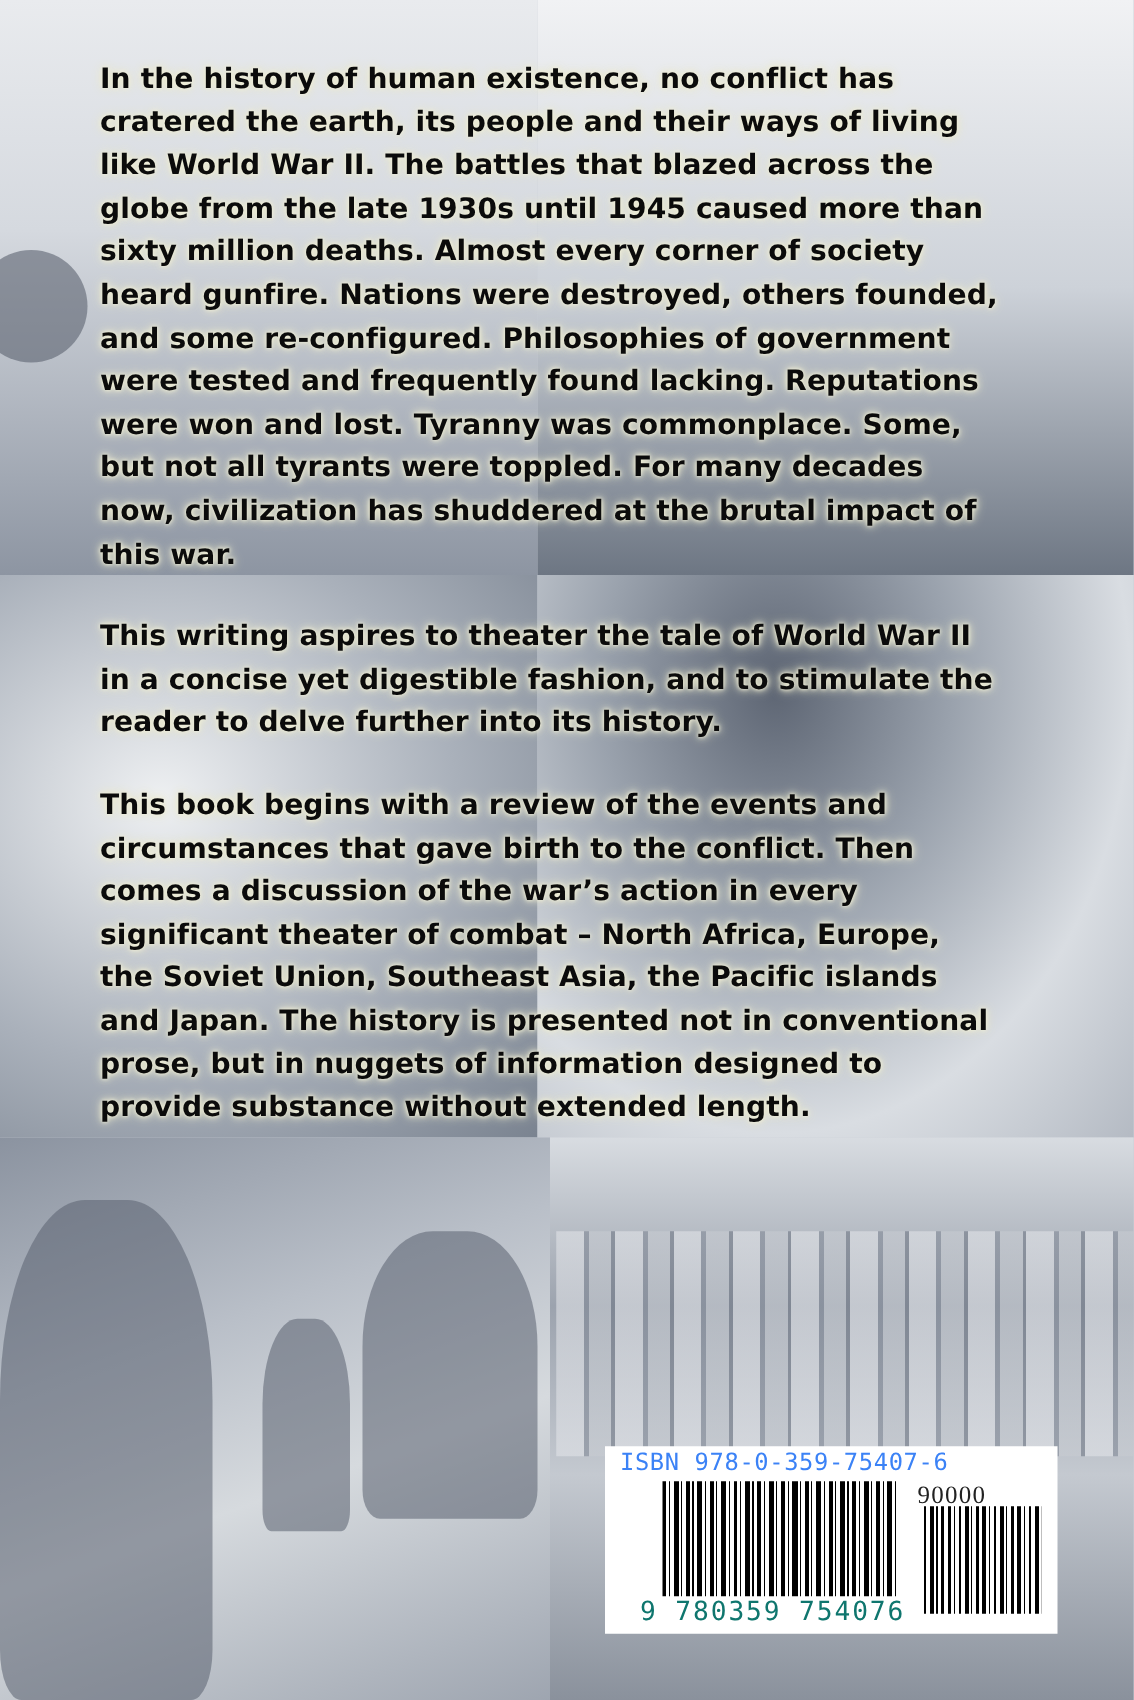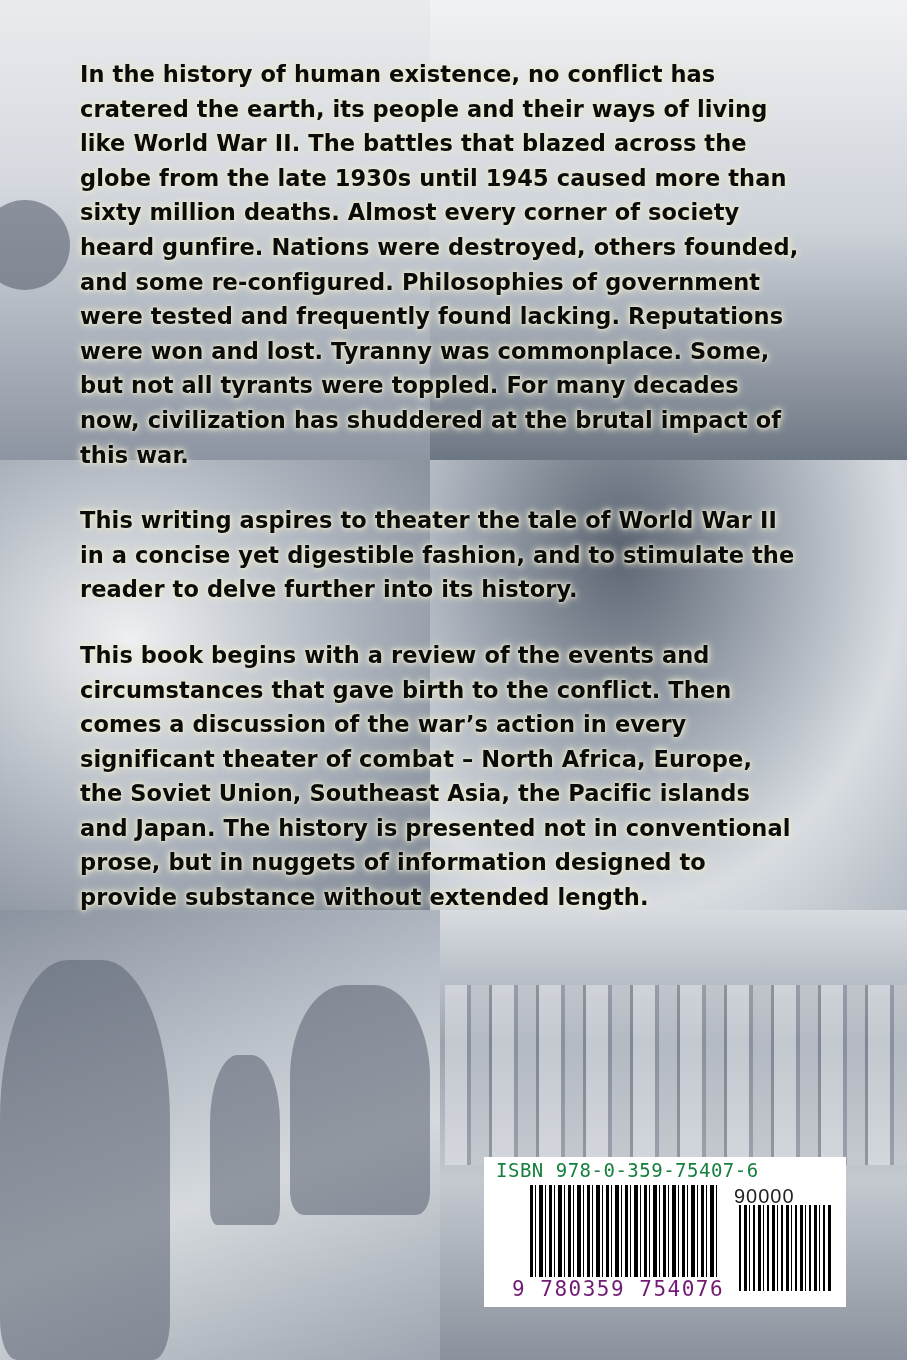--- a/index.html
+++ b/index.html
@@ -10,25 +10,25 @@
   .p2{left:430px;top:0;width:477px;height:460px;background:linear-gradient(180deg,#f1f2f4 0%,#cdd2d9 50%,#6d7683 100%);}
   .p3{left:0;top:460px;width:430px;height:450px;background:radial-gradient(ellipse at 30% 40%,#eef0f2 0%,#aab1bb 55%,#7a8390 100%);}
   .p4{left:430px;top:460px;width:477px;height:450px;background:radial-gradient(ellipse at 40% 20%,#5d6573 0%,#9aa2ad 35%,#d9dde2 70%,#b4bac3 100%);}
   .p5{left:0;top:910px;width:440px;height:450px;background:linear-gradient(160deg,#8b93a0 0%,#b9bfc8 35%,#d6dade 60%,#9ea5b0 100%);}
   .p6{left:440px;top:910px;width:467px;height:450px;background:linear-gradient(180deg,#d8dce1 0%,#9ca3ae 30%,#c4c9d0 60%,#8a919c 100%);}
   .sun{position:absolute;left:-20px;top:200px;width:90px;height:90px;border-radius:50%;background:#5b6370;opacity:.6;}
   .crowd{position:absolute;left:445px;top:985px;width:462px;height:180px;background:repeating-linear-gradient(90deg,#e4e6ea 0 22px,#7c8492 22px 26px,#c8ccd2 26px 44px,#6a7280 44px 47px);opacity:.55;}
   .soldier{position:absolute;background:#5a6170;opacity:.55;border-radius:40% 40% 10% 10%;}
   .text-block{position:absolute;left:80px;top:46px;width:720px;font-weight:bold;font-size:22.5px;line-height:34.6px;color:#0b0b0b;letter-spacing:.1px;
     text-shadow:0 0 3px #f2f1dc,0 0 6px #ecebd0,0 0 9px #e6e4c6;}
-  .para{margin:11px 0 31px 0;}
+  .para{margin:0 0 31px 0;}
   .barcode-box{position:absolute;left:484px;top:1157px;width:362px;height:150px;background:#ffffff;}
-  .isbn-top{position:absolute;left:12px;top:2px;font-family:"DejaVu Sans Mono","Liberation Mono",monospace;font-size:19px;letter-spacing:.5px;color:#15803d;}
-  .price{position:absolute;left:250px;top:28px;font-family:Liberation Sans, sans-serif;font-size:20px;letter-spacing:1px;color:#222;}
-  .isbn-bottom{position:absolute;left:26px;top:120px;font-family:"DejaVu Sans Mono","Liberation Mono",monospace;font-size:21px;letter-spacing:1.5px;color:#701a75;background:#fff;padding:0 2px;}
+  .isbn-top{position:absolute;left:12px;top:2px;font-family:"DejaVu Sans Mono","Liberation Mono",monospace;font-size:19px;letter-spacing:.5px;color:#3b82f6;}
+  .price{position:absolute;left:250px;top:28px;font-family:Liberation Serif, serif;font-size:20px;letter-spacing:1px;color:#222;}
+  .isbn-bottom{position:absolute;left:26px;top:120px;font-family:"DejaVu Sans Mono","Liberation Mono",monospace;font-size:21px;letter-spacing:1.5px;color:#0f766e;background:#fff;padding:0 2px;}
   .bars-main{position:absolute;left:46px;top:28px;width:188px;height:114px;
     background:repeating-linear-gradient(90deg,#000 0 3px,#fff 3px 5px,#000 5px 6px,#fff 6px 9px,#000 9px 13px,#fff 13px 15px,#000 15px 16px,#fff 16px 19px);}
   .bars-add{position:absolute;left:255px;top:48px;width:94px;height:86px;
     background:repeating-linear-gradient(90deg,#000 0 2px,#fff 2px 5px,#000 5px 8px,#fff 8px 10px,#000 10px 11px,#fff 11px 14px);}
 </style>
 </head>
 <body>
 
 <div class="bg">
   <div class="panel p1"></div>

